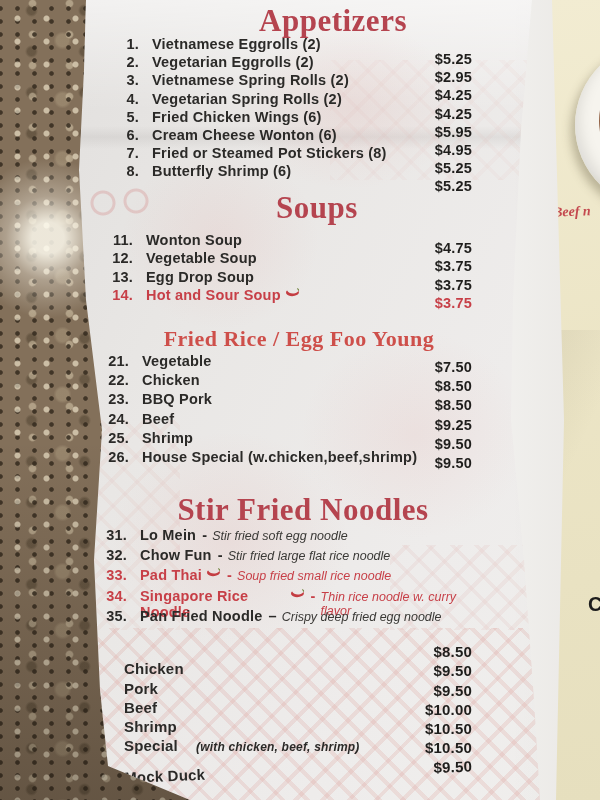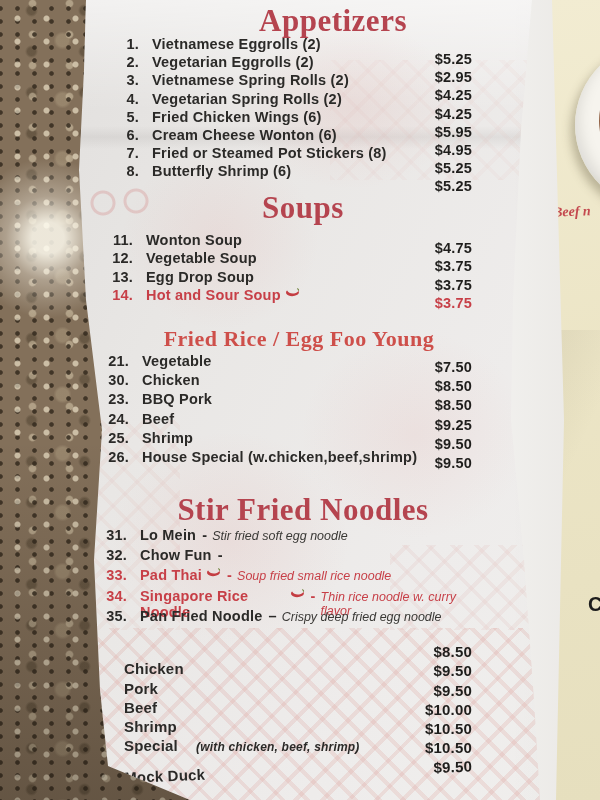--- a/index.html
+++ b/index.html
@@ -83,21 +83,21 @@
   .bleed .bt:nth-of-type(5){left:300px;top:294px;font-size:26px;color:rgba(205,128,128,.40);}
   .bleed .bt:nth-of-type(6){left:258px;top:351px;font-size:15px;color:rgba(148,140,148,.32);}
   .bleed .bt:nth-of-type(7){left:338px;top:396px;font-size:16px;color:rgba(138,136,144,.46);}
   .bleed .bt:nth-of-type(8){left:318px;top:446px;font-size:19px;color:rgba(200,132,132,.32);}
 
   
   .sec{position:absolute;left:90px;width:382px;}
   .title{margin:0;text-align:center;position:relative;font-family:"Liberation Serif",serif;
     font-weight:700;color:#b5444f;line-height:1;letter-spacing:.5px;}
   .t-app{font-size:31px;left:52px;}
-  .t-soups{font-size:31px;left:22px;}
+  .t-soups{font-size:31px;left:36px;}
   .t-fried{font-size:22px;left:18px;color:#ce4f4a;}
   .t-noodles{font-size:31px;left:22px;}
   .sec-app{top:5px;} .sec-soups{top:192px;} .sec-fried{top:328px;}
   .sec-noodles{top:494px;} .sec-prot{top:641px;}
   .sec-soups .rows{margin-top:6px;} .sec-fried .rows{margin-top:3px;} .sec-noodles .rows{margin-top:2px;}
 
   .mrow{display:flex;align-items:baseline;font-weight:700;font-size:14.5px;color:#2b2a28;letter-spacing:.2px;}
   .sec-app .mrow{height:18.2px;} .sec-soups .mrow{height:18.5px;align-items:flex-end;} .sec-fried .mrow{height:19.2px;}
   .sec-noodles .mrow{height:20.2px;} .sec-prot .mrow{height:19.3px;font-size:15px;}
   .num{text-align:right;margin-right:13px;flex:none;}
@@ -237,21 +237,21 @@
     <section class="sec sec-fried">
       <h2 class="title t-fried">Fried Rice / Egg Foo Young</h2>
       <div class="rows">
 
       <div class="mrow">
             <span class="num">21.</span>
             <span class="nm">Vegetable</span>
             <span class="price">$7.50</span>
           </div>
           <div class="mrow">
-            <span class="num">30.</span>
+            <span class="num">22.</span>
             <span class="nm">Chicken</span>
             <span class="price">$8.50</span>
           </div>
           <div class="mrow">
             <span class="num">23.</span>
             <span class="nm">BBQ Pork</span>
             <span class="price">$8.50</span>
           </div>
           <div class="mrow">
             <span class="num">24.</span>
@@ -280,20 +280,21 @@
             <span class="nm">Lo Mein</span>
 
             <span class="sep">-</span>
             <span class="desc">Stir fried soft egg noodle</span>
           </div>
           <div class="mrow">
             <span class="num">32.</span>
             <span class="nm">Chow Fun</span>
 
             <span class="sep">-</span>
+            <span class="desc">Stir fried large flat rice noodle</span>
           </div>
           <div class="mrow red">
             <span class="num">33.</span>
             <span class="nm">Pad Thai</span>
             <span class="chili"><svg width="15" height="11" viewBox="0 0 14 10">
                 <path d="M1.2 6.2 C3 8.8 8 9.2 11.5 7.2 C13 6.3 13.4 4.8 12.6 3.4 C12.2 4.4 11 5.6 8.5 5.9 C5.5 6.3 3 5.2 2 3.2 C1 3.8 0.8 5 1.2 6.2 Z" fill="#c43d42"></path>
                 <path d="M12.6 3.4 C12.9 2.5 12.4 1.6 11.4 1.2" stroke="#7a8a4a" stroke-width="1.1" fill="none"></path>
               </svg></span>
             <span class="sep">-</span>
             <span class="desc">Soup fried small rice noodle</span>

